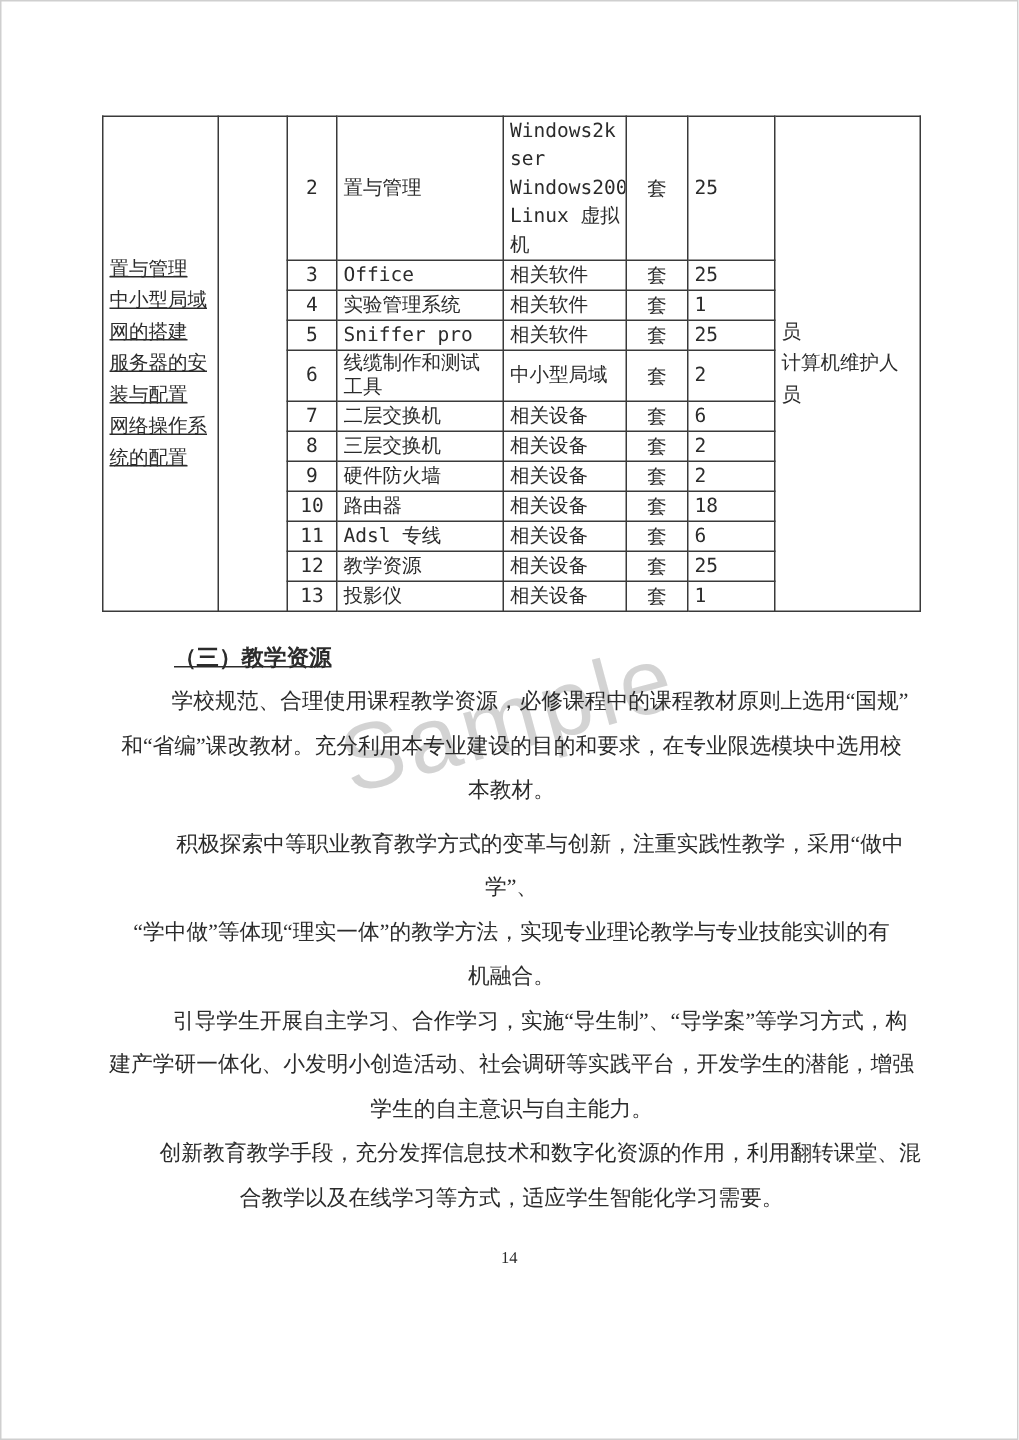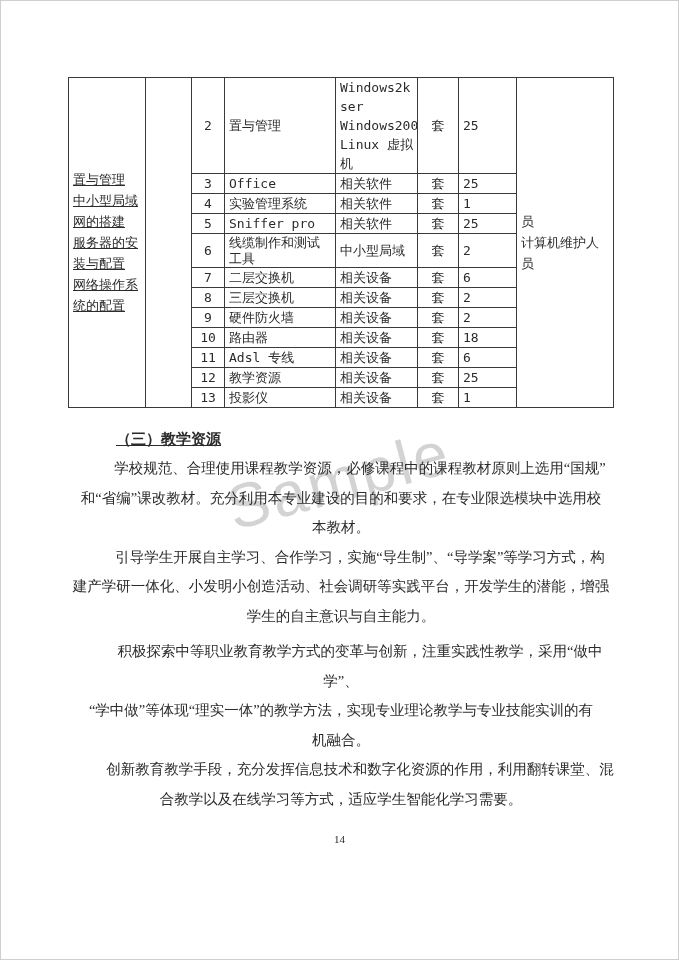--- a/index.html
+++ b/index.html
@@ -184,26 +184,26 @@
           <td class="c-qty">1</td>
         </tr>
       </tbody>
     </table>
 
     <div class="sec-heading h3x">（三）教学资源</div>
     <p class="para p-first">学校规范、合理使用课程教学资源，必修课程中的课程教材原则上选用“国规”
 和“省编”课改教材。充分利用本专业建设的目的和要求，在专业限选模块中选用校
 本教材。</p>
 
+    <p class="para p-gap">积极探索中等职业教育教学方式的变革与创新，注重实践性教学，采用“做中学”、
+“学中做”等体现“理实一体”的教学方法，实现专业理论教学与专业技能实训的有
+机融合。</p>
     <p class="para">引导学生开展自主学习、合作学习，实施“导生制”、“导学案”等学习方式，构
 建产学研一体化、小发明小创造活动、社会调研等实践平台，开发学生的潜能，增强
 学生的自主意识与自主能力。</p>
-    <p class="para p-gap">积极探索中等职业教育教学方式的变革与创新，注重实践性教学，采用“做中学”、
-“学中做”等体现“理实一体”的教学方法，实现专业理论教学与专业技能实训的有
-机融合。</p>
     <p class="para">创新教育教学手段，充分发挥信息技术和数字化资源的作用，利用翻转课堂、混
 合教学以及在线学习等方式，适应学生智能化学习需要。</p>
 
   </div>
 
   <div class="page-number">14</div>
 
 </div>
 
 </body></html>

